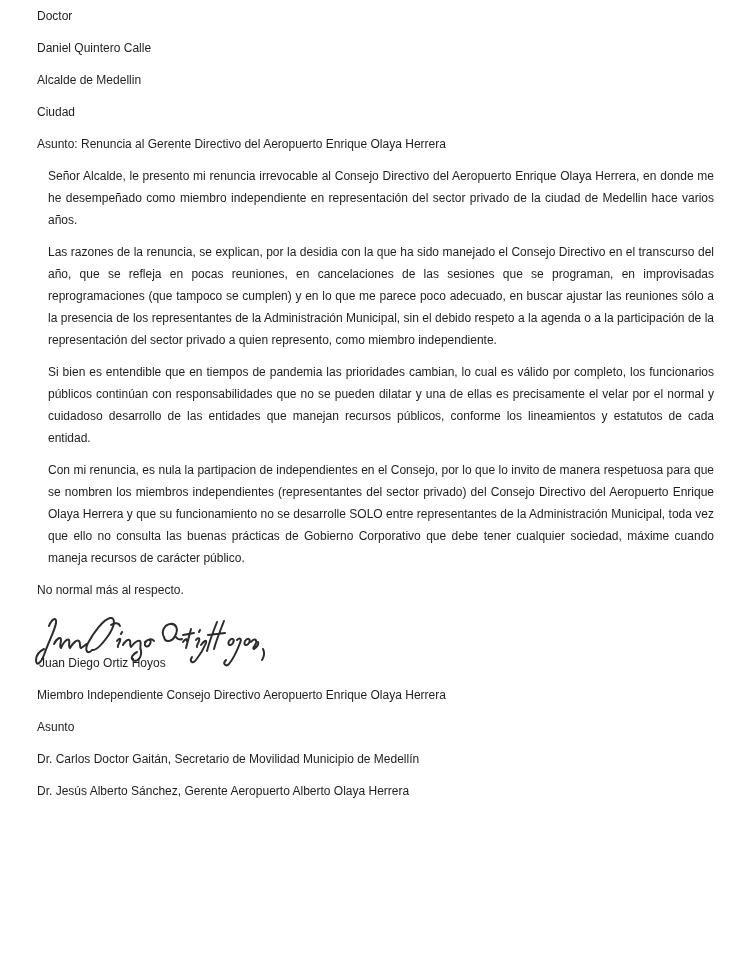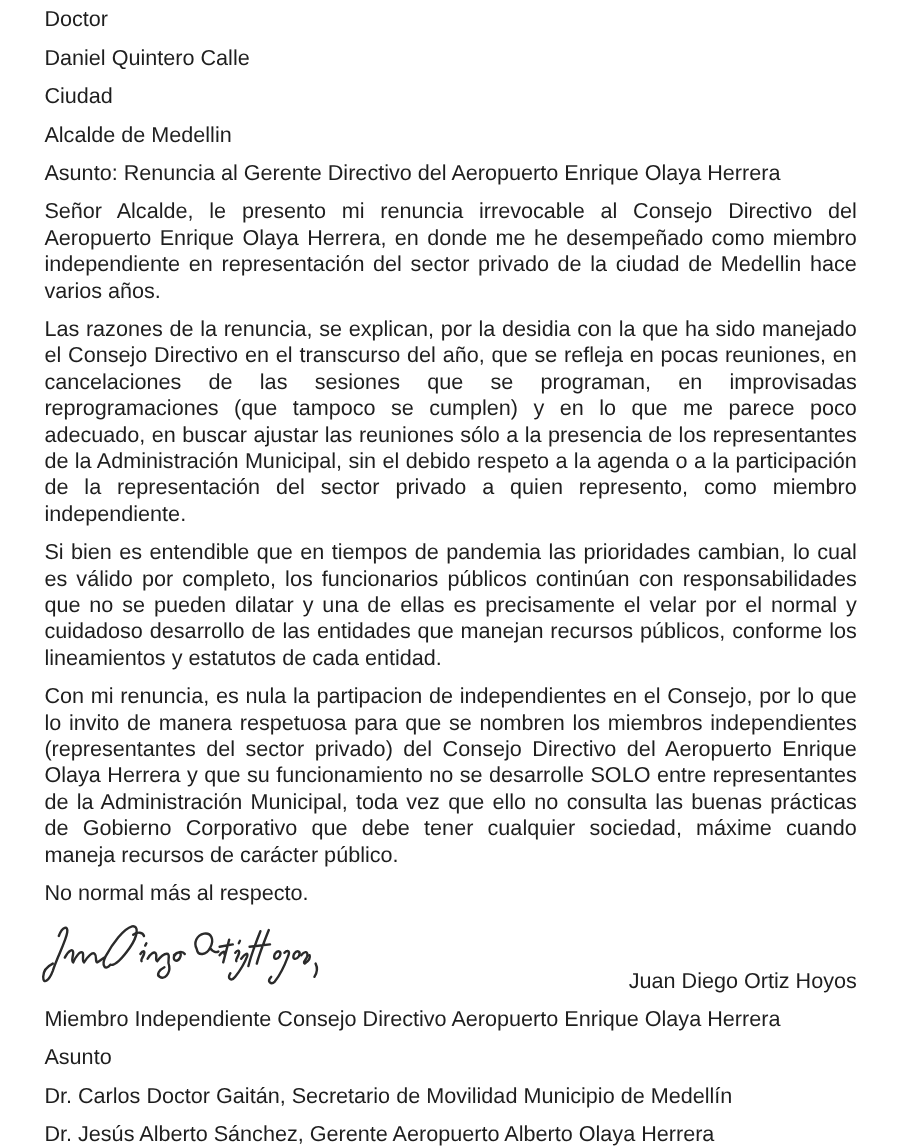--- a/index.html
+++ b/index.html
@@ -9,49 +9,49 @@
   }
   html,body{margin:0;padding:0;background:var(--bg);}
   .page{
     position:relative;
     width:750px;
     height:956px;
     box-sizing:border-box;
     background:var(--bg);
     padding:5px 36px 0 37px;
     font-family:"Liberation Sans", sans-serif;
-    font-size:18px;
+    font-size:12px;
     line-height:22px;
     color:var(--text);
     overflow:hidden;
   }
   .line{margin:0 0 10px 0;}
-  .para{margin:0 0 10px 0;text-align:justify;}
+  .para{margin:0 0 10px 11px;text-align:justify;}
   .sig{
     display:block;
     margin:0 0 -17px -4px;
   }
   .sig path{
     fill:none;
     stroke:var(--ink);
     stroke-width:2;
     stroke-linecap:round;
     stroke-linejoin:round;
   }
-  .name-line{margin:0 0 10px 2px;text-align:right;}
+  .name-line{margin:0 0 10px 2px;}
 </style>
 </head>
 <body>
 
 <div class="page">
 
   <p class="line">Doctor</p>
   <p class="line">Daniel Quintero Calle</p>
+  <p class="line">Alcalde de Medellin</p>
   <p class="line">Ciudad</p>
-  <p class="line">Alcalde de Medellin</p>
 
   <p class="line">Asunto: Renuncia al Gerente Directivo del Aeropuerto Enrique Olaya Herrera</p>
 
   <p class="para">Señor Alcalde, le presento mi renuncia irrevocable al Consejo Directivo del Aeropuerto Enrique Olaya Herrera, en donde me he desempeñado como miembro independiente en representación del sector privado de la ciudad de Medellin hace varios años.</p>
   <p class="para">Las razones de la renuncia, se explican, por la desidia con la que ha sido manejado el Consejo Directivo en el transcurso del año, que se refleja en pocas reuniones, en cancelaciones de las sesiones que se programan, en improvisadas reprogramaciones (que tampoco se cumplen) y en lo que me parece poco adecuado, en buscar ajustar las reuniones sólo a la presencia de los representantes de la Administración Municipal, sin el debido respeto a la agenda o a la participación de la representación del sector privado a quien represento, como miembro independiente.</p>
   <p class="para">Si bien es entendible que en tiempos de pandemia las prioridades cambian, lo cual es válido por completo, los funcionarios públicos continúan con responsabilidades que no se pueden dilatar y una de ellas es precisamente el velar por el normal y cuidadoso desarrollo de las entidades que manejan recursos públicos, conforme los lineamientos y estatutos de cada entidad.</p>
   <p class="para">Con mi renuncia, es nula la partipacion de independientes en el Consejo, por lo que lo invito de manera respetuosa para que se nombren los miembros independientes (representantes del sector privado) del Consejo Directivo del Aeropuerto Enrique Olaya Herrera y que su funcionamiento no se desarrolle SOLO entre representantes de la Administración Municipal, toda vez que ello no consulta las buenas prácticas de Gobierno Corporativo que debe tener cualquier sociedad, máxime cuando maneja recursos de carácter público.</p>
 
   <p class="line">No normal más al respecto.</p>
 

